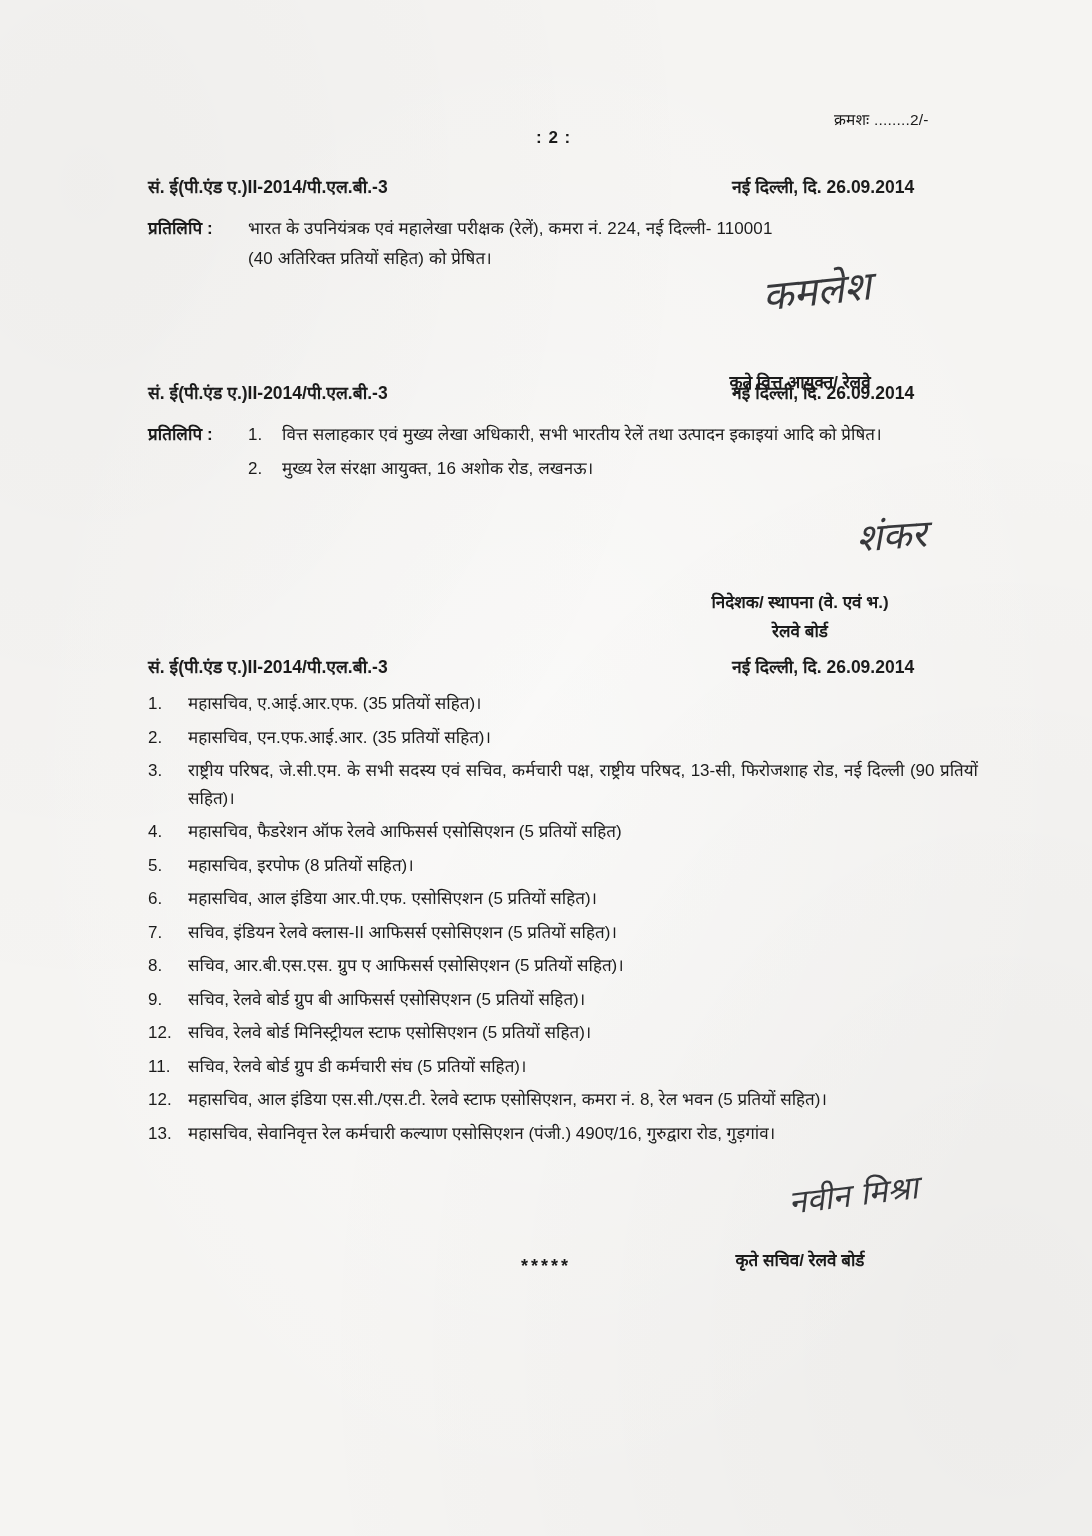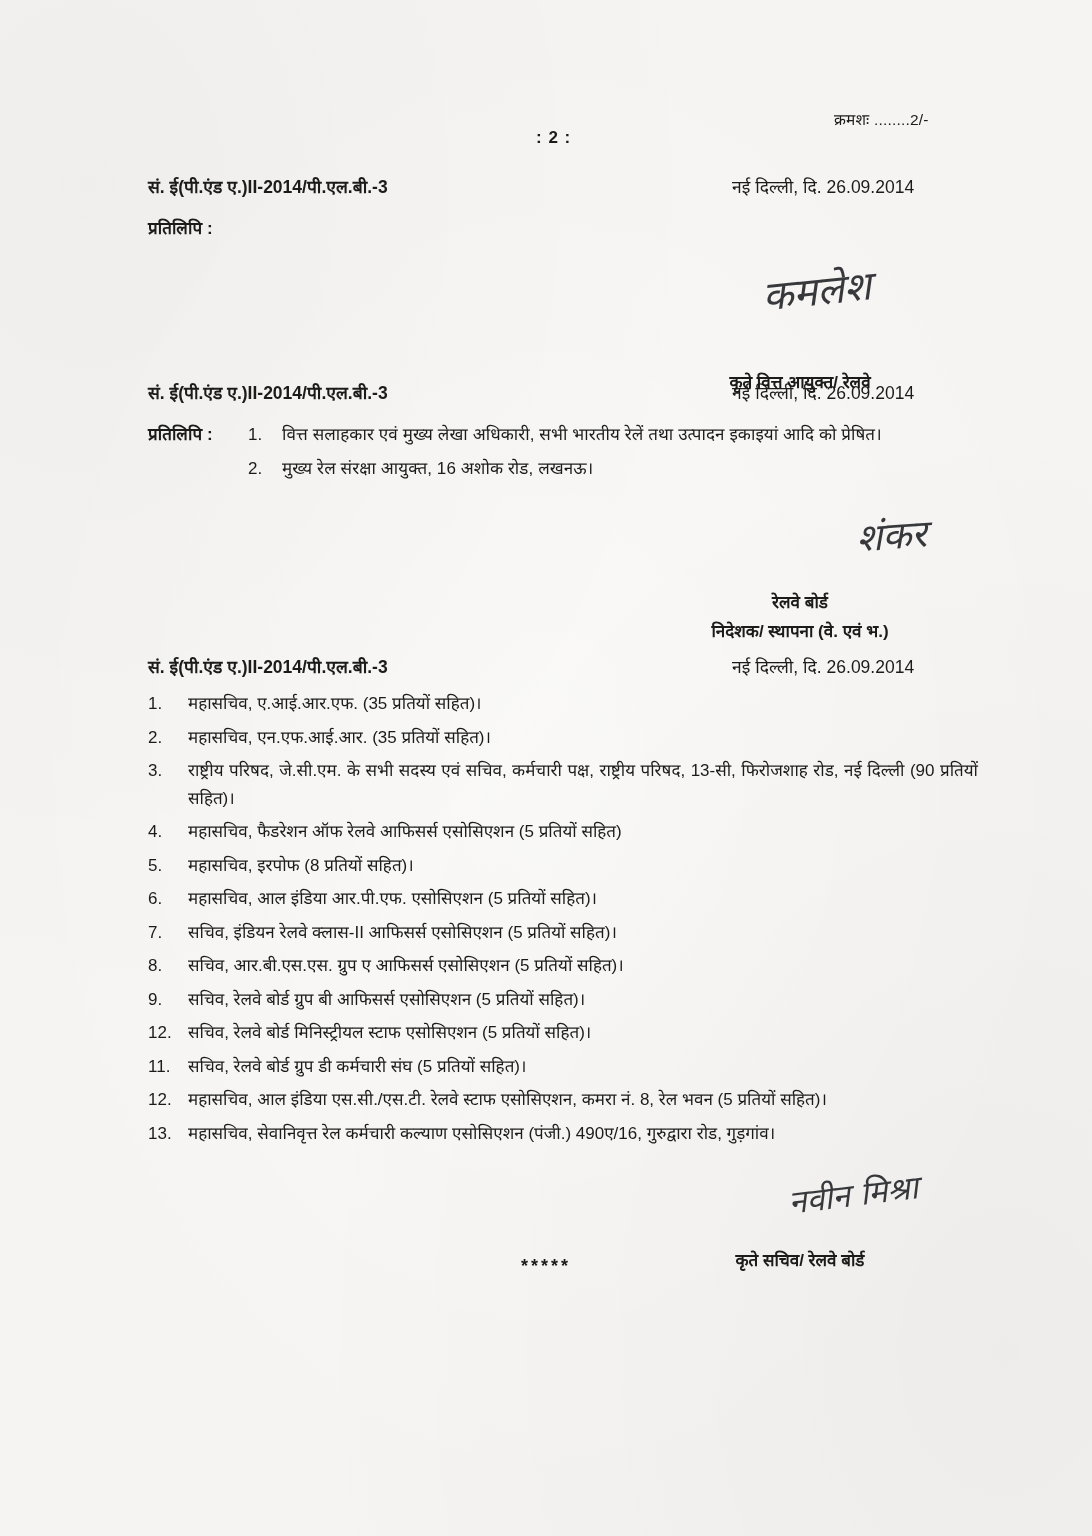--- a/index.html
+++ b/index.html
@@ -48,21 +48,21 @@
   }
 
   .refno {
     font-size: 17.5px;
     font-weight: bold;
     left: 148px;
     text-align: right;
   }
   .place {
     font-size: 17.5px;
-    font-weight: normal;
+    font-weight: bold;
     left: 732px;
   }
 
   .para {
     font-size: 17px;
     left: 148px;
     line-height: 1.75;
     letter-spacing: 0.1px;
   }
   .para .lbl { font-weight: bold; }
@@ -127,20 +127,24 @@
 
     <div class="abs krama">क्रमशः ........2/-</div>
     <div class="abs pageno">: 2 :</div>
 
     <div class="abs refno" style="top:174px;">सं. ई(पी.एंड ए.)II-2014/पी.एल.बी.-3</div>
     <div class="abs place" style="top:174px;">नई दिल्ली, दि. 26.09.2014</div>
 
     <div class="abs para" style="top:214px; width:830px;">
       <div style="display:flex;">
         <div class="lbl" style="flex:0 0 100px;">प्रतिलिपि :</div>
+        <div style="flex:1 1 auto;">
+          <div>भारत के उपनियंत्रक एवं महालेखा परीक्षक (रेलें), कमरा नं. 224, नई दिल्ली- 110001</div>
+          <div>(40 अतिरिक्त प्रतियों सहित) को प्रेषित।</div>
+        </div>
       </div>
     </div>
 
     <div class="handsign hs1">कमलेश</div>
     <div class="abs sign-block" style="left:620px; top:328px; width:360px;">
       <div>कृते वित्त आयुक्त/ रेलवे</div>
     </div>
 
     <div class="abs refno" style="top:380px;">सं. ई(पी.एंड ए.)II-2014/पी.एल.बी.-3</div>
     <div class="abs place" style="top:380px;">नई दिल्ली, दि. 26.09.2014</div>
@@ -156,22 +160,22 @@
           <div style="display:flex;">
             <div style="flex:0 0 34px;">2.</div>
             <div style="flex:1 1 auto;">मुख्य रेल संरक्षा आयुक्त, 16 अशोक रोड, लखनऊ।</div>
           </div>
         </div>
       </div>
     </div>
 
     <div class="handsign hs2">शंकर</div>
     <div class="abs sign-block" style="left:620px; top:548px; width:360px;">
+      <div>निदेशक/ स्थापना (वे. एवं भ.)</div>
       <div>रेलवे बोर्ड</div>
-      <div>निदेशक/ स्थापना (वे. एवं भ.)</div>
     </div>
 
     <div class="abs refno" style="top:654px;">सं. ई(पी.एंड ए.)II-2014/पी.एल.बी.-3</div>
     <div class="abs place" style="top:654px;">नई दिल्ली, दि. 26.09.2014</div>
 
     <div class="list">
       <div class="list-item">
         <div class="list-num">1.</div>
         <div class="list-text">महासचिव, ए.आई.आर.एफ. (35 प्रतियों सहित)।</div>
       </div>

